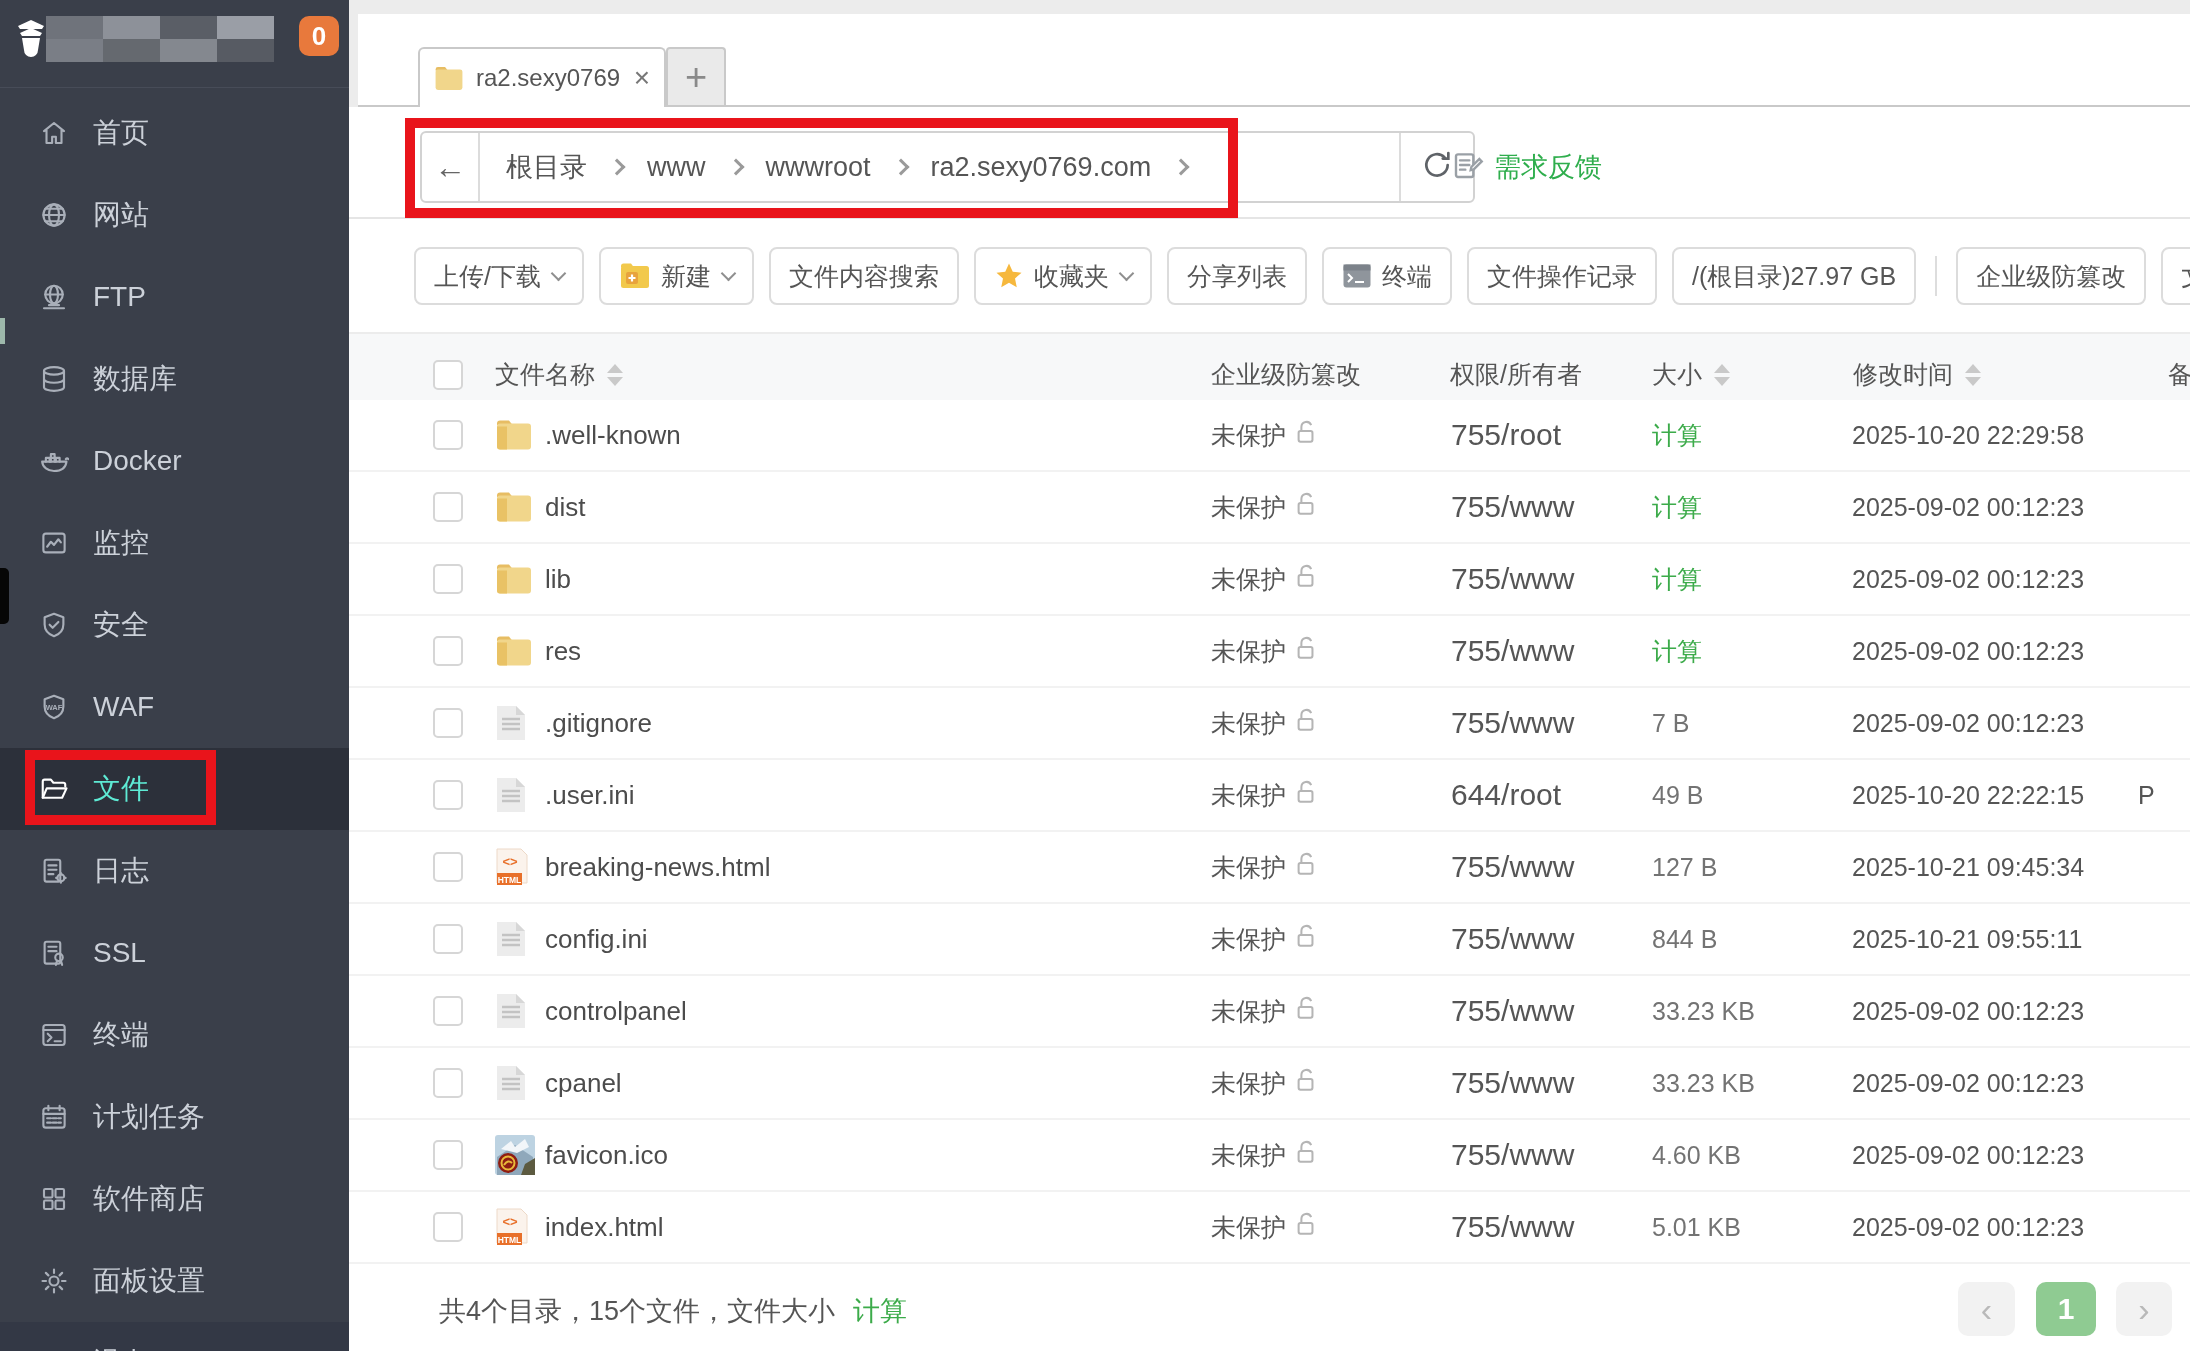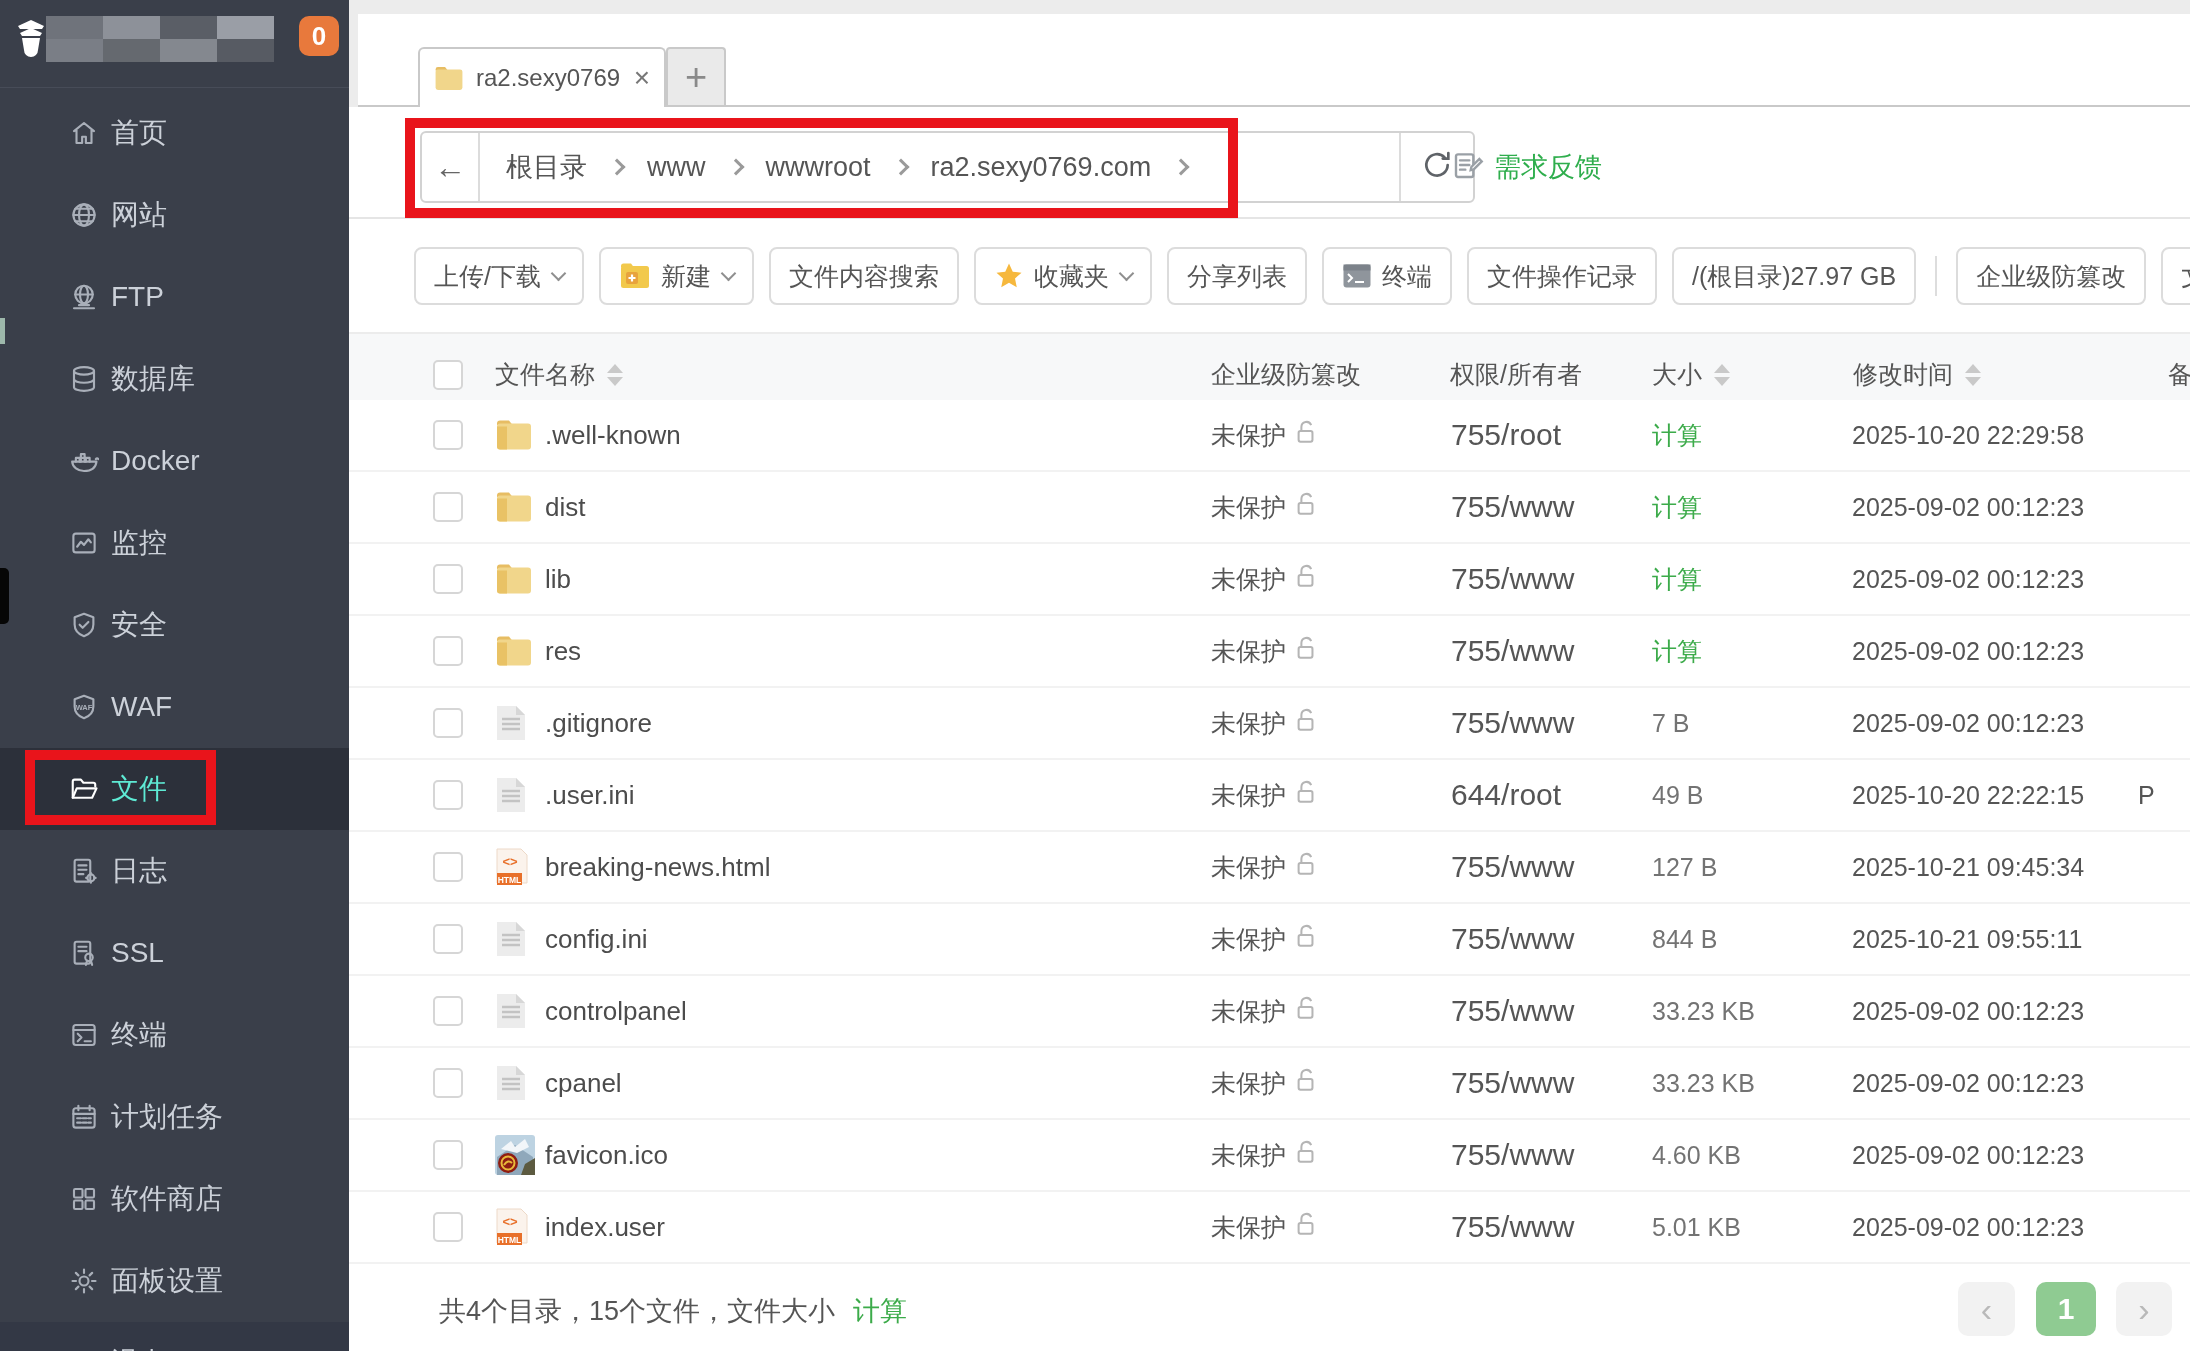--- a/index.html
+++ b/index.html
@@ -11,21 +11,21 @@
   
   #side{position:absolute;left:0;top:0;width:349px;height:1351px;background:#3a3f4a}
   #logo{position:absolute;left:0;top:0;width:349px;height:88px;border-bottom:1px solid #474c58}
   #logo-ic{position:absolute;left:16px;top:16px;display:flex}
   #logo-mosaic{position:absolute;left:46px;top:16px;width:228px;height:46px;display:grid;
                grid-template-columns:repeat(4,1fr);grid-template-rows:repeat(2,1fr)}
   #badge{position:absolute;left:299px;top:16px;width:40px;height:40px;background:#e8793c;
          border-radius:10px;color:#fff;font-weight:bold;font-size:26px;display:flex;
          align-items:center;justify-content:center}
   #side-menu{position:absolute;left:0;top:92px;width:349px}
-  .side-item{height:82px;display:flex;align-items:center;padding-left:69px;gap:12px;
+  .side-item{height:82px;display:flex;align-items:center;padding-left:39px;gap:24px;
              color:#ccd1d9;font-size:28px;cursor:pointer}
   .sicon{width:30px;height:30px;color:#a9afb9;display:flex;flex:none}
   .side-item.active{background:#2c303a;color:#5eead4}
   .side-item.active .sicon{color:#fff}
   .side-item.partial{background:#333845}
   #mark-teal{left:0;top:318px;width:5px;height:26px;background:#9db8ab}
   #mark-black{left:0;top:568px;width:9px;height:56px;background:#060606;border-radius:0 5px 5px 0}
 
   
   .redbox{position:absolute;border:10px solid #e9141b;z-index:30;pointer-events:none}
@@ -732,21 +732,21 @@
       <div class="frow">
     <span class="cbx"></span>
     <span class="ficon">
           <svg width="34" height="40" viewBox="0 0 34 40">
             <path d="M2 2 h24 l6 6 v28 h-30 z" fill="#fbf3ec" stroke="#edd9c8"></path>
             <text x="15" y="19" font-size="13" font-weight="bold" fill="#e8702a" text-anchor="middle">&lt;&gt;</text>
             <rect x="2" y="26" width="25" height="12" fill="#e8702a"></rect>
             <text x="14.5" y="35.5" font-size="8.5" font-weight="bold" fill="#fff" text-anchor="middle">HTML</text>
           </svg>
         </span>
-    <span class="fname">index.user</span>
+    <span class="fname">index.html</span>
     <span class="fprot">
       <span>未保护</span>
       <span>
         <svg width="24" height="27" viewBox="0 0 26 28" fill="none" stroke="#b5b5b5" stroke-width="2.2">
           <path d="M8 13 V8.5 a5.5 5.5 0 0 1 10.6-2"></path>
           <rect x="5" y="13" width="15" height="11.5" rx="2"></rect>
         </svg>
       </span>
     </span>
     <span class="fperm">755/www</span>

